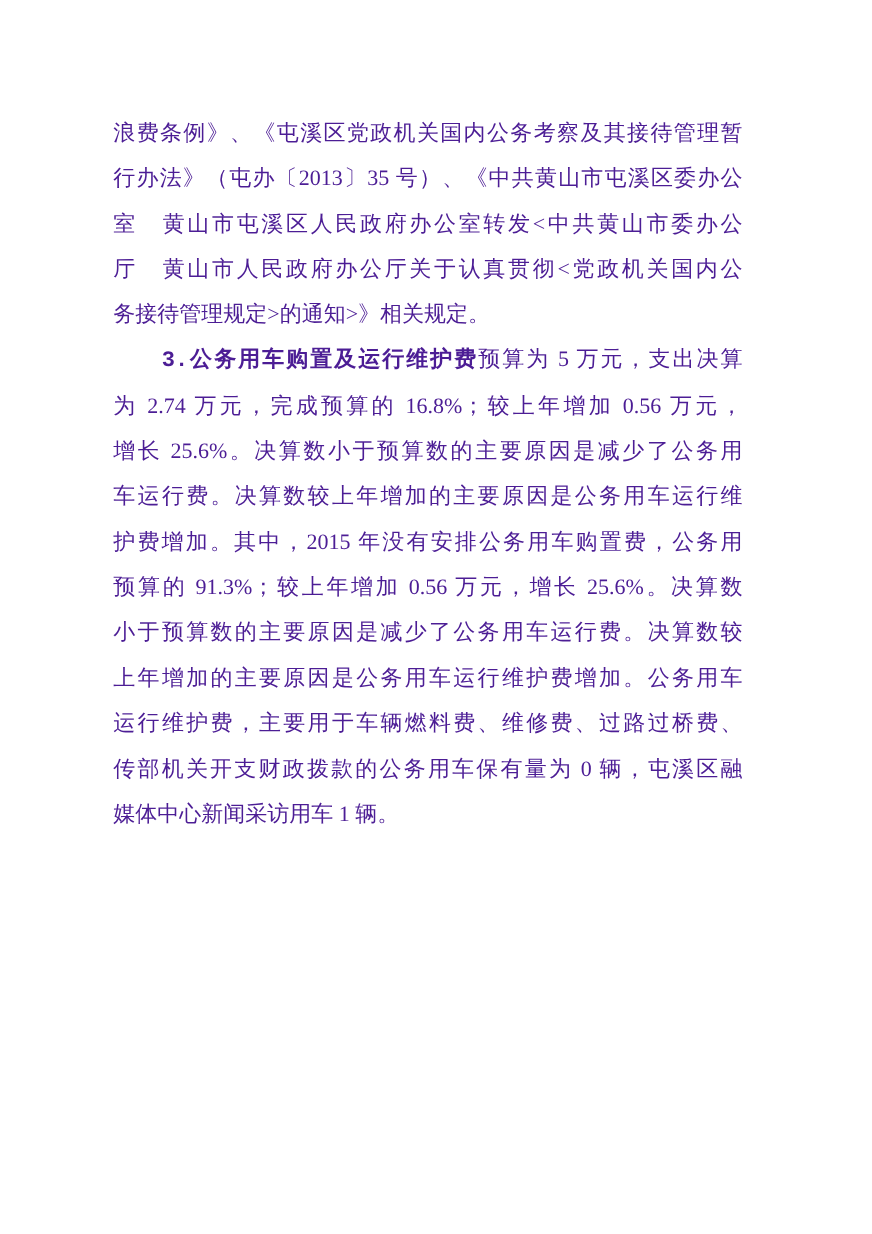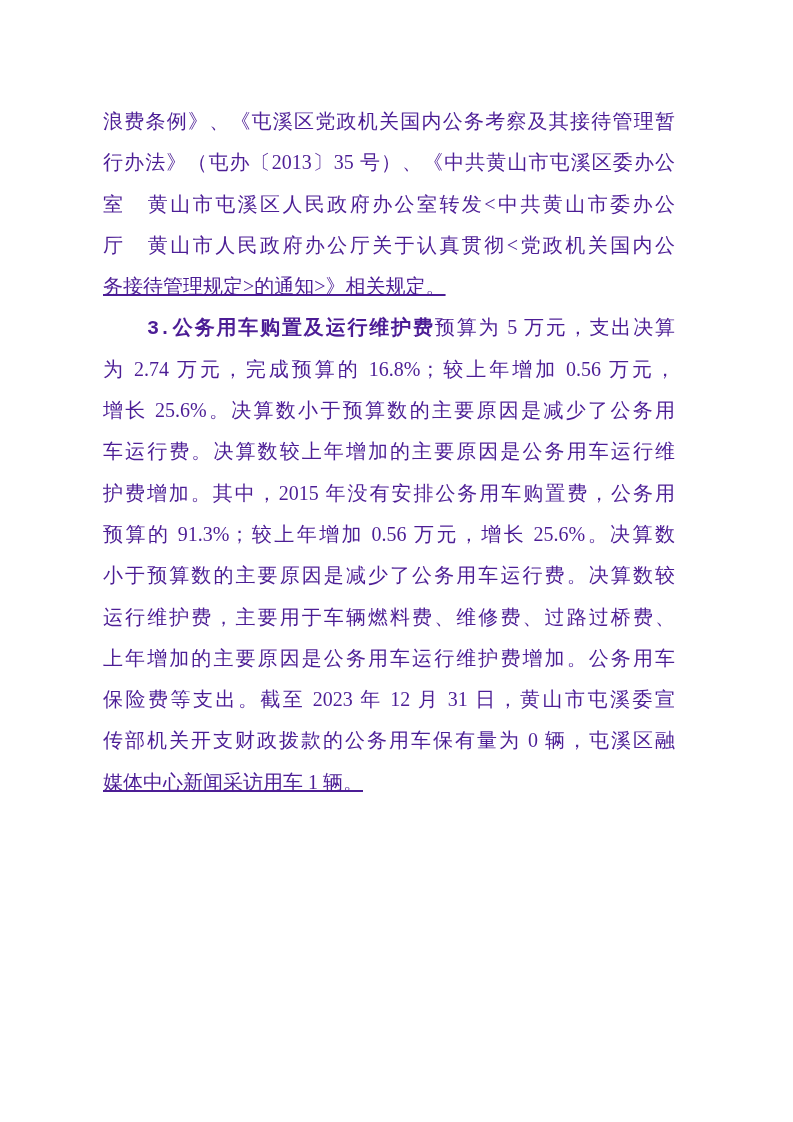--- a/index.html
+++ b/index.html
@@ -24,21 +24,20 @@
   .line {
     height: 41.3px;
     line-height: 41.3px;
     text-align: justify;
     text-align-last: justify;
     overflow: visible;
   }
   .line.para-end {
     text-align: center;
     text-align-last: left;
-    text-decoration: underline;
   }
   .line.indent {
     text-indent: 44px;
   }
   .bold { font-weight: bold; font-family: Liberation Mono, monospace; }
 </style>
 </head>
 <body>
 
 <div class="page">
@@ -55,21 +54,20 @@
     <div>
       <div class="line indent">
         <span class="bold">3.公务用车购置及运行维护费</span><span>预算为 5 万元，支出决算</span>
       </div>
       <div class="line">为 2.74 万元，完成预算的 16.8%；较上年增加 0.56 万元，</div>
       <div class="line">增长 25.6%。决算数小于预算数的主要原因是减少了公务用</div>
       <div class="line">车运行费。决算数较上年增加的主要原因是公务用车运行维</div>
       <div class="line">护费增加。其中，2015 年没有安排公务用车购置费，公务用</div>
       <div class="line">预算的 91.3%；较上年增加 0.56 万元，增长 25.6%。决算数</div>
       <div class="line">小于预算数的主要原因是减少了公务用车运行费。决算数较</div>
+      <div class="line">上年增加的主要原因是公务用车运行维护费增加。公务用车</div>
       <div class="line">运行维护费，主要用于车辆燃料费、维修费、过路过桥费、</div>
-      <div class="line">上年增加的主要原因是公务用车运行维护费增加。公务用车</div>
-      <div class="line">保险费等支出。截至 2023 年 12 月 31 日，黄山市屯溪委宣</div>
       <div class="line">传部机关开支财政拨款的公务用车保有量为 0 辆，屯溪区融</div>
       <div class="line para-end">媒体中心新闻采访用车 1 辆。</div>
     </div>
 
   </div>
 </div>
 
 </body></html>

